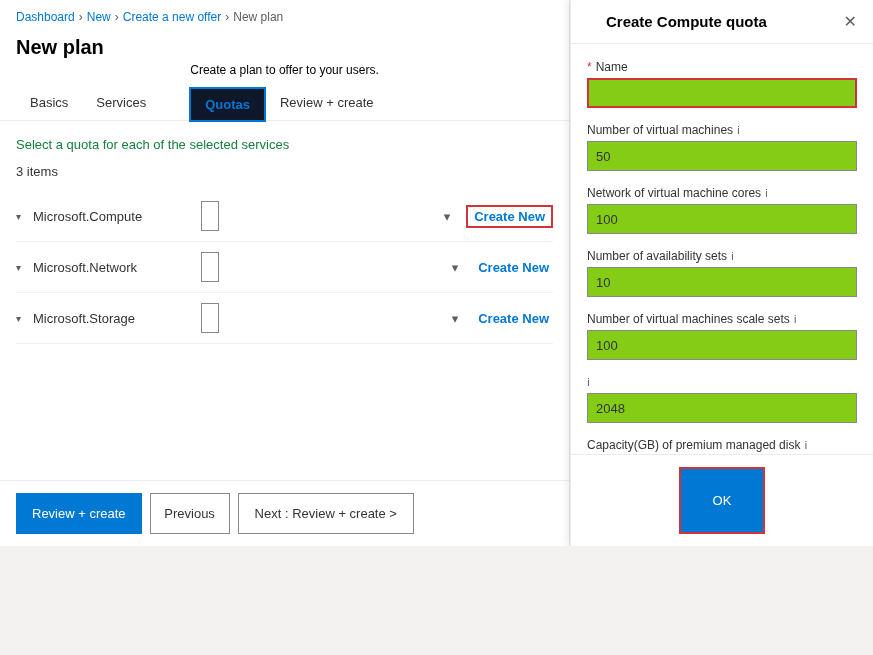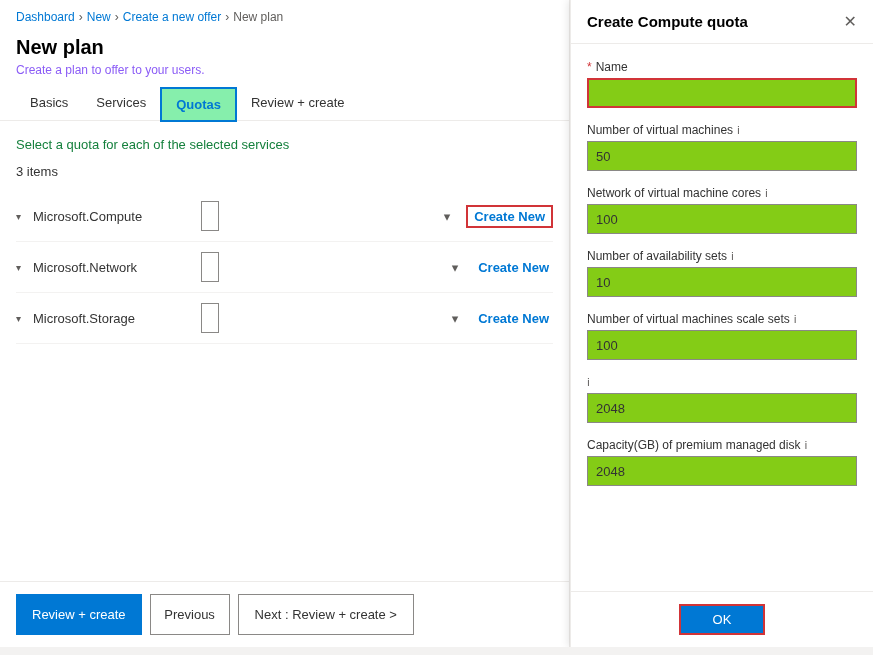--- a/index.html
+++ b/index.html
@@ -1,31 +1,31 @@
 <!DOCTYPE html>
 <html><head>
   <meta charset="utf-8">
   <style>
     * { box-sizing: border-box; margin: 0; padding: 0; }
     body { font-family: 'Segoe UI', Arial, sans-serif; font-size: 13px; color: #333; background: #f3f2f1; }
 
-    .main-container { display: flex; height: 647px; width: 873px; background: #fff; border-radius: 9px; }
+    .main-container { display: flex; height: 546px; width: 873px; background: #fff; border-radius: 9px; }
 
     
     .left-panel { flex: 0 0 570px; display: flex; flex-direction: column; background: #fff; border-right: 1px solid #edebe9; }
 
     
     .breadcrumb { padding: 10px 16px 6px; display: flex; align-items: center; gap: 4px; font-size: 12px; color: #0078d4; }
     .breadcrumb span { color: #605e5c; }
     .breadcrumb a { color: #0078d4; text-decoration: none; }
 
     
     .page-header { padding: 6px 16px 10px; }
     .page-title { font-size: 20px; font-weight: 600; color: #000; margin-bottom: 4px; }
-    .page-subtitle { font-size: 12px; color: #8b5cf6; }
+    .page-subtitle { font-size: 12px; color: #000000; text-align: center; }
 
     
     .tabs { display: flex; padding: 0 16px; border-bottom: 1px solid #edebe9; margin-bottom: 0; }
     .tab { padding: 8px 14px; font-size: 13px; cursor: pointer; color: #333; border-bottom: 2px solid transparent; }
     .tab.active { color: #0078d4; border-bottom: 2px solid #0078d4; font-weight: 600; }
 
     
     .content-area { padding: 16px; flex: 1; overflow-y: auto; }
     .content-description { font-size: 13px; color: #15803d; margin-bottom: 12px; }
     .items-count { font-size: 13px; color: #333; margin-bottom: 12px; }
@@ -43,38 +43,38 @@
     
     .footer { padding: 12px 16px; border-top: 1px solid #edebe9; display: flex; gap: 8px; background: #fff; }
     .btn-primary { background: #0078d4; color: #fff; border: none; padding: 6px 16px; font-size: 13px; cursor: pointer; min-width: 120px; }
     .btn-secondary { background: #fff; color: #333; border: 1px solid #8a8886; padding: 6px 0; font-size: 13px; cursor: pointer; min-width: 80px; }
     .btn-next { background: #fff; color: #333; border: 1px solid #8a8886; padding: 12px 16px; font-size: 13px; cursor: pointer; }
 
     
     .right-panel { flex: 0 0 303px; display: flex; flex-direction: column; background: #fff; border-left: 1px solid #edebe9; box-shadow: -2px 0 8px rgba(0,0,0,0.1); }
 
     .sidebar-header { display: flex; align-items: center; justify-content: space-between; padding: 12px 16px; border-bottom: 1px solid #edebe9; }
-    .sidebar-title { font-size: 15px; font-weight: 600; color: #000; }
+    .sidebar-title { font-size: 15px; font-weight: 600; color: #000; margin-left: 19px; }
     .close-btn { background: none; border: none; cursor: pointer; font-size: 16px; color: #605e5c; }
 
     .sidebar-content { flex: 1; padding: 16px; overflow-y: auto; }
 
     
     .form-group { margin-bottom: 14px; }
     .form-label { font-size: 12px; color: #333; margin-bottom: 4px; display: flex; align-items: center; gap: 4px; }
     .required-star { color: #d13438; }
     .info-icon { color: #605e5c; cursor: help; font-size: 11px; }
     .form-input { width: 100%; height: 30px; border: 1px solid #8a8886; padding: 0 8px; font-size: 13px; color: #333; background: #84cc16; }
     .form-input.name-input { border: 2px solid #d13438; }
 
     
     .sidebar-footer { padding: 12px 16px; border-top: 1px solid #edebe9; display: flex; justify-content: center; }
-    .ok-btn { background: #0078d4; color: #fff; border: 2px solid #d13438; padding: 6px 32px; font-size: 13px; cursor: pointer; min-width: 80px; }
-
-    .tab-quotas-active { border: 2px solid #0078d4; border-bottom: 2px solid #fff; margin-bottom: -2px; background: #86efac; }
+    .ok-btn { background: #0078d4; color: #fff; border: 2px solid #d13438; padding: 24px 32px; font-size: 13px; cursor: pointer; min-width: 80px; }
+
+    .tab-quotas-active { border: 2px solid #0078d4; border-bottom: 2px solid #fff; margin-bottom: -2px; background: #0f172a; margin-left: 29px; }
   </style>
 </head>
 <body>
 
 <div class="main-container">
 
   <div class="left-panel">
 
     <div class="breadcrumb">
       <a>Dashboard</a>

